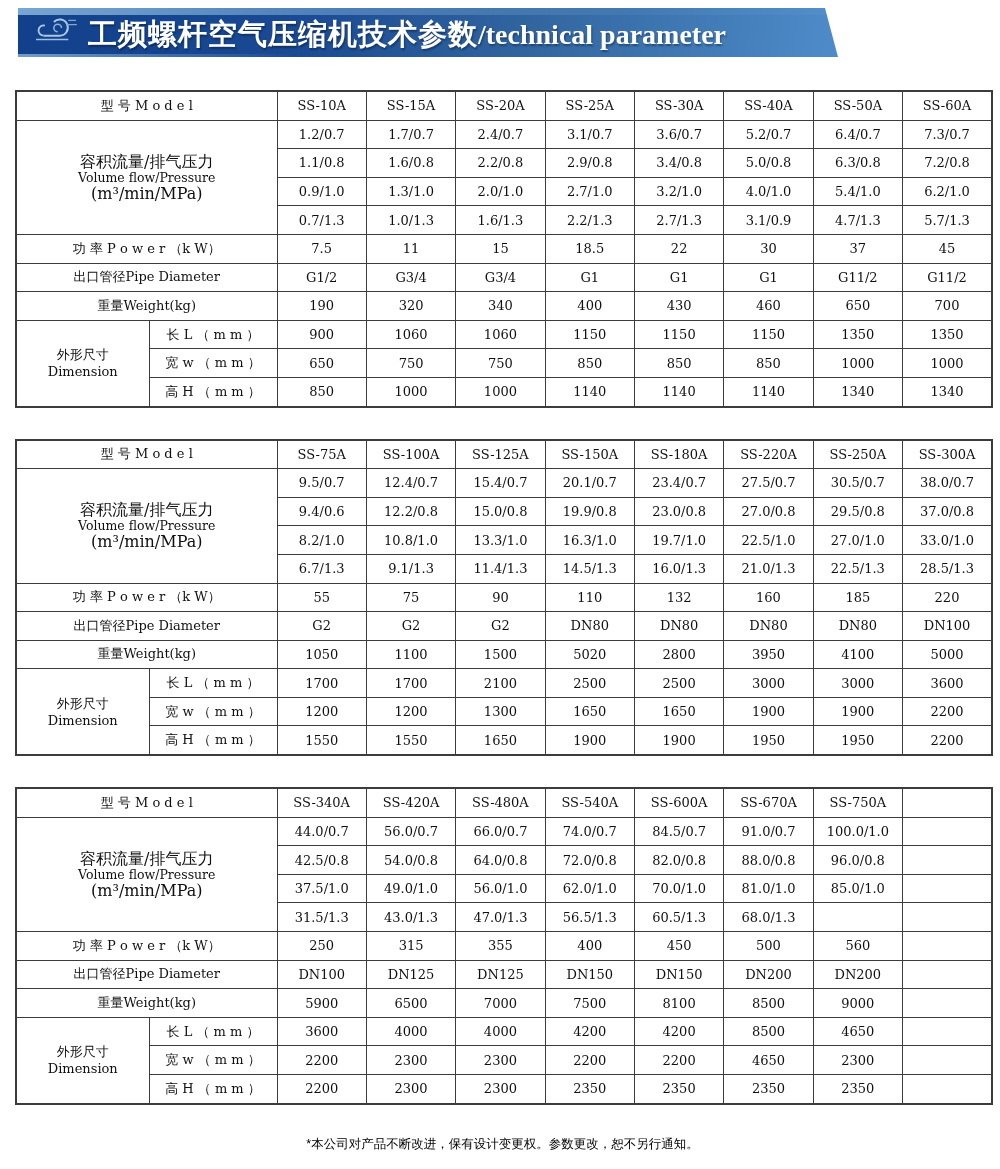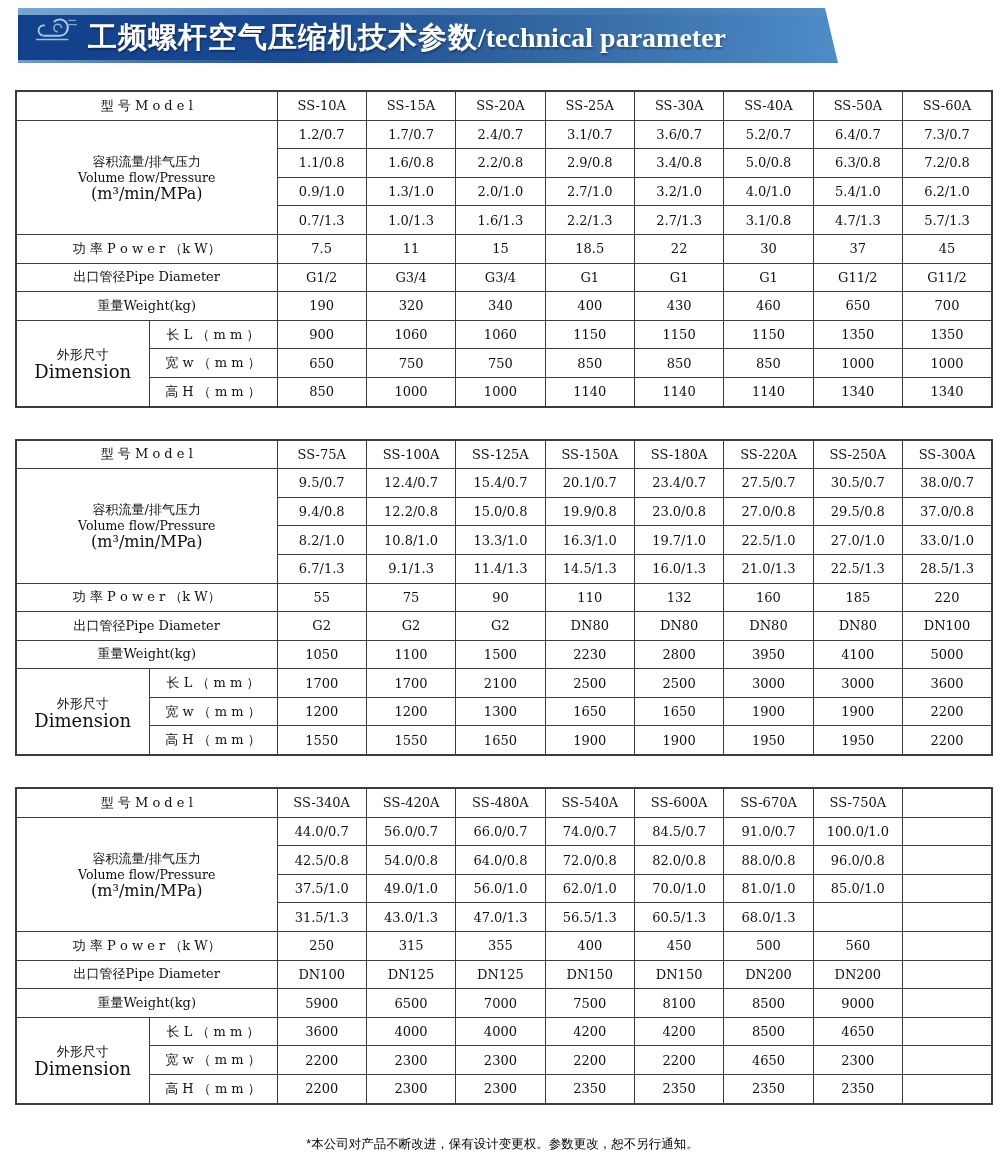--- a/index.html
+++ b/index.html
@@ -1,21 +1,21 @@
 <!DOCTYPE html>
 <html><head>
 <meta charset="utf-8">
 <style>
   html,body{margin:0;padding:0;background:#fff;}
   #page{position:relative;width:1000px;height:1169px;background:#ffffff;overflow:hidden;
         font-family:"DejaVu Serif", serif;color:#111;}
 
   
   .banner-wrap{position:relative;height:84px;}
-  .banner{position:absolute;left:18px;top:8px;width:820px;height:55px;
+  .banner{position:absolute;left:18px;top:8px;width:820px;height:49px;
           background:linear-gradient(97deg,#12408a 0%,#1a4a94 34%,#31659f 62%,#4e8cc9 100%);
           clip-path:polygon(0 0,calc(100% - 13px) 0,100% 100%,0 100%);}
   .banner::before{content:"";position:absolute;left:0;top:0;width:100%;height:7px;
           background:linear-gradient(to right,rgba(125,172,216,.95),rgba(125,172,216,.12) 75%);}
   .banner::after{content:"";position:absolute;left:0;bottom:0;width:34%;height:3px;
           background:linear-gradient(to right,rgba(137,180,220,.8),rgba(137,180,220,0));}
   .banner-title{position:absolute;left:70px;top:50%;transform:translateY(-46%);
           white-space:nowrap;color:#ffffff;font-weight:bold;font-size:29px;
           font-family:"Liberation Sans",sans-serif;letter-spacing:1px;
           text-shadow:1px 2px 2px rgba(0,0,0,.35);}
@@ -24,25 +24,25 @@
 
   
   .tables{margin:6px 0 0 15px;width:978px;}
   table.spec{border-collapse:collapse;table-layout:fixed;width:978px;margin-bottom:31px;
              border:2px solid #3c3c3c;}
   table.spec td{border:1px solid #3c3c3c;text-align:center;vertical-align:middle;
                 height:27.6px;padding:0 2px;font-size:13px;color:#101010;
                 overflow:hidden;white-space:nowrap;}
   td.lbl{font-size:13px;}
   td.model-name{font-size:12.5px;}
-  .flow-zh{font-size:13px;line-height:17px;}
+  .flow-zh{font-size:16px;line-height:17px;}
   .flow-en{font-size:12.5px;line-height:16px;}
   .flow-unit{font-size:16px;line-height:16px;}
   .dim-zh{font-size:13px;line-height:18px;}
-  .dim-en{font-size:18px;line-height:16px;}
+  .dim-en{font-size:13px;line-height:16px;}
 
   
   .notes{margin:10px 0 0 5px;font-family:"Liberation Sans",sans-serif;}
   .note-zh{font-size:12.5px;color:#000;line-height:17px;text-align:center;}
   .note-en{font-size:13.5px;color:#000;line-height:17px;}
 </style>
 </head>
 <body>
 
 <div id="page">
@@ -120,21 +120,21 @@
             <td>4.0/1.0</td>
             <td>5.4/1.0</td>
             <td>6.2/1.0</td>
           </tr>
           <tr>
             <td>0.7/1.3</td>
             <td>1.0/1.3</td>
             <td>1.6/1.3</td>
             <td>2.2/1.3</td>
             <td>2.7/1.3</td>
-            <td>3.1/0.8</td>
+            <td>3.1/0.9</td>
             <td>4.7/1.3</td>
             <td>5.7/1.3</td>
           </tr>
           <tr>
             <td class="lbl" colspan="2">功 率 P o w e r （k W）</td>
             <td>7.5</td>
             <td>11</td>
             <td>15</td>
             <td>18.5</td>
             <td>22</td>
@@ -237,21 +237,21 @@
             <td>9.5/0.7</td>
             <td>12.4/0.7</td>
             <td>15.4/0.7</td>
             <td>20.1/0.7</td>
             <td>23.4/0.7</td>
             <td>27.5/0.7</td>
             <td>30.5/0.7</td>
             <td>38.0/0.7</td>
           </tr>
           <tr>
-            <td>9.4/0.8</td>
+            <td>9.4/0.6</td>
             <td>12.2/0.8</td>
             <td>15.0/0.8</td>
             <td>19.9/0.8</td>
             <td>23.0/0.8</td>
             <td>27.0/0.8</td>
             <td>29.5/0.8</td>
             <td>37.0/0.8</td>
           </tr>
           <tr>
             <td>8.2/1.0</td>
@@ -293,21 +293,21 @@
             <td>DN80</td>
             <td>DN80</td>
             <td>DN80</td>
             <td>DN100</td>
           </tr>
           <tr>
             <td class="lbl" colspan="2">重量Weight(kg)</td>
             <td>1050</td>
             <td>1100</td>
             <td>1500</td>
-            <td>2230</td>
+            <td>5020</td>
             <td>2800</td>
             <td>3950</td>
             <td>4100</td>
             <td>5000</td>
           </tr>
           <tr>
             <td class="lbl" colspan="1" rowspan="3">
               <div class="dim-zh">外形尺寸</div>
               <div class="dim-en">Dimension</div>
             </td>

